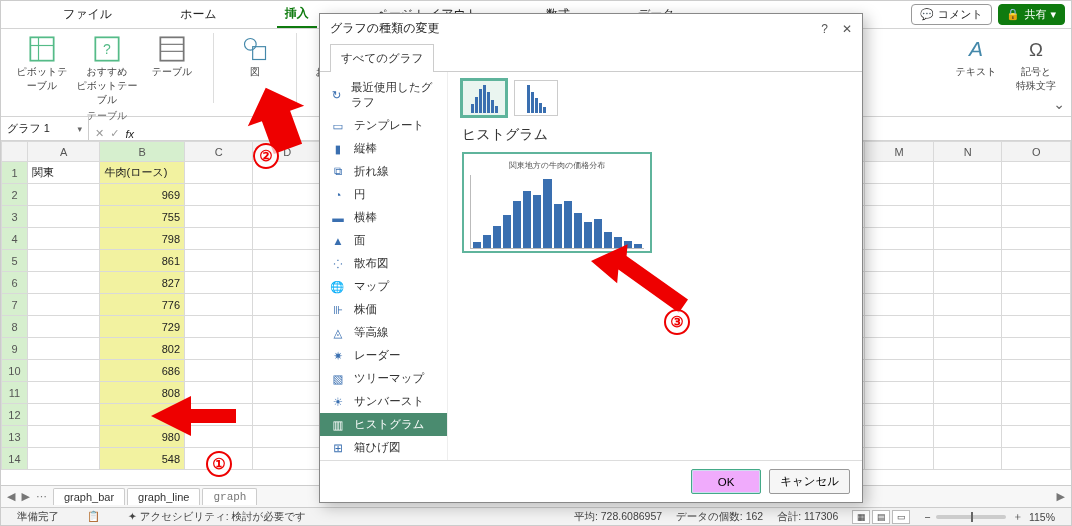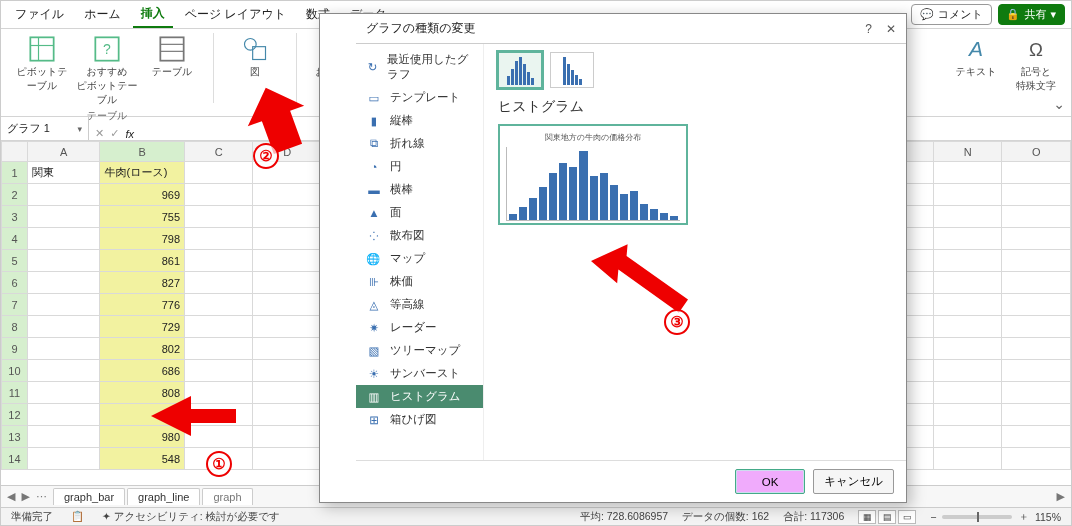--- a/index.html
+++ b/index.html
@@ -1,18 +1,18 @@
 <!DOCTYPE html>
 <html><head>
 <meta charset="utf-8">
 <style>
 * { box-sizing: border-box; font-family: "Yu Gothic UI", "Meiryo", sans-serif; }
 body { margin:0; width:1072px; height:526px; background:#fff; font-size:12px; color:#222; position:relative; overflow:hidden; border:1px solid #ccc;}
 .menubar { display:flex; align-items:center; height:28px; border-bottom:1px solid #d4d4d4; padding:0 6px; gap:4px;}
-.menubar .tab { padding:4px 8px; cursor:pointer; }
+.menubar .tab { padding:4px 8px; cursor:pointer;margin-left:48px; }
 .menubar .tab.active { border-bottom:2px solid #0f7b0f; color:#0f7b0f; font-weight:600;}
 .menubar .right { margin-left:auto; display:flex; gap:6px; align-items:center;}
 .btn-comment,.btn-share { border:1px solid #999; border-radius:4px; padding:2px 8px; font-size:11px; background:#fff; display:flex; align-items:center; gap:4px;}
 .btn-share { background:#0f7b0f; color:#fff; border-color:#0f7b0f;}
 .ribbon { height:88px; display:flex; border-bottom:1px solid #d4d4d4; padding:4px 8px; gap:4px; align-items:flex-start; position:relative;}
 .ribbon-group { display:flex; flex-direction:column; align-items:center; height:80px; justify-content:space-between; padding:0 6px;}
 .ribbon-group .icons { display:flex; gap:6px; align-items:flex-start;}
 .rg-label { font-size:10px; color:#666; border-top:0; padding-top:2px;}
 .rg-item { display:flex; flex-direction:column; align-items:center; width:54px; gap:2px; font-size:10px; text-align:center; color:#444; padding-top:2px;}
 .rg-item svg { width:28px; height:28px; }
@@ -29,30 +29,30 @@
 table.sheet thead th { background:#f3f3f3; font-weight:normal; text-align:center; color:#555; height:20px;}
 table.sheet tbody th { background:#f3f3f3; font-weight:normal; text-align:center; width:28px; color:#555;}
 col.cw { width:90px;}
 col.ch { width:28px;}
 .sel-hl { background:#f2f2a0;}
 .sel-head { background:#d6efce !important;}
 td.num { text-align:right;}
 .tabs-row { position:absolute; bottom:18px; left:0; right:0; height:22px; display:flex; align-items:center; border-top:1px solid #ccc; background:#f7f7f7; font-size:11px;}
 .tabs-row .nav { display:flex; gap:6px; padding:0 6px; color:#777;}
 .tabs-row .shtab { padding:2px 10px; border:1px solid #ccc; border-bottom:none; background:#fff; border-radius:2px 2px 0 0; color:#333; margin-right:2px;}
-.tabs-row .shtab.cut { color:#777;}
+.tabs-row .shtab.cut { color:#777;font-family:Liberation Mono, monospace;}
 .tabs-row .scroll-right { margin-left:auto; padding:0 6px; color:#777;}
-.status { position:absolute; bottom:0; left:0; right:0; height:18px; background:#f3f3f3; border-top:1px solid #ccc; display:flex; align-items:center; font-size:10.5px; color:#444; padding:0 10px; gap:18px;}
+.status { position:absolute; bottom:0; left:0; right:0; height:18px; background:#f3f3f3; border-top:1px solid #ccc; display:flex; align-items:center; font-size:10.5px; color:#444; padding:0 16px; gap:28px;}
 .status .mid { margin-left:auto; display:flex; gap:14px;}
 .status .zoom { display:flex; align-items:center; gap:6px;}
 .status .views { display:flex; gap:2px;}
 .status .vbtn { width:18px; height:14px; border:1px solid #bbb; background:#fff; display:flex; align-items:center; justify-content:center; font-size:9px;}
 .zslider { width:70px; height:4px; background:#ccc; position:relative; border-radius:2px;}
 .zslider::after{content:"";position:absolute;left:50%;top:-3px;width:2px;height:10px;background:#666;}
-.dialog-backdrop { position:absolute; left:318px; top:12px; width:588px; height:490px; background:#fff; border:1px solid #888; box-shadow:4px 4px 14px rgba(0,0,0,.25); display:flex; flex-direction:column;padding-left:36px;}
+.dialog-backdrop { position:absolute; left:318px; top:12px; width:544px; height:490px; background:#fff; border:1px solid #888; box-shadow:4px 4px 14px rgba(0,0,0,.25); display:flex; flex-direction:column;}
 .dlg-title { display:flex; align-items:center; padding:6px 10px; font-size:12px;}
 .dlg-title .sp { margin-left:auto; display:flex; gap:14px; color:#555;}
 .dlg-title .sp span { cursor:pointer;}
 .dlg-tabs { display:flex; border-bottom:1px solid #ccc; padding:0 10px; gap:2px;}
 .dlg-tabs .dt { padding:6px 10px; font-size:11.5px; color:#0066cc; cursor:pointer; border:1px solid transparent; border-bottom:none;}
 .dlg-tabs .dt.active { border-color:#ccc; background:#fff; position:relative; top:1px; color:#333;}
 .dlg-body { flex:1; display:flex; overflow:hidden;}
 .dlg-left { width:128px; border-right:1px solid #eee; overflow-y:auto; padding:4px 0;}
 .dlg-left .li { display:flex; align-items:center; gap:8px; padding:4px 10px; font-size:11.5px; color:#333; cursor:pointer;}
 .dlg-left .li.active { background:#4a8b6f; color:#fff;}
@@ -521,20 +521,21 @@
 
 <div class="dialog-backdrop">
   <div class="dlg-title">
     <span>グラフの種類の変更</span>
     <div class="sp">
       <span>?</span>
       <span>✕</span>
     </div>
   </div>
   <div class="dlg-tabs">
+    <div class="dt active">すべてのグラフ</div>
   </div>
   <div class="dlg-body">
     <div class="dlg-left" id="dlg-left">
         <div class="li">
           <span style="width: 16px; text-align: center; color: rgb(58, 111, 176);">↻</span>
           <span>最近使用したグラフ</span>
         </div>
         <div class="li">
           <span style="width: 16px; text-align: center; color: rgb(58, 111, 176);">▭</span>
           <span>テンプレート</span>

